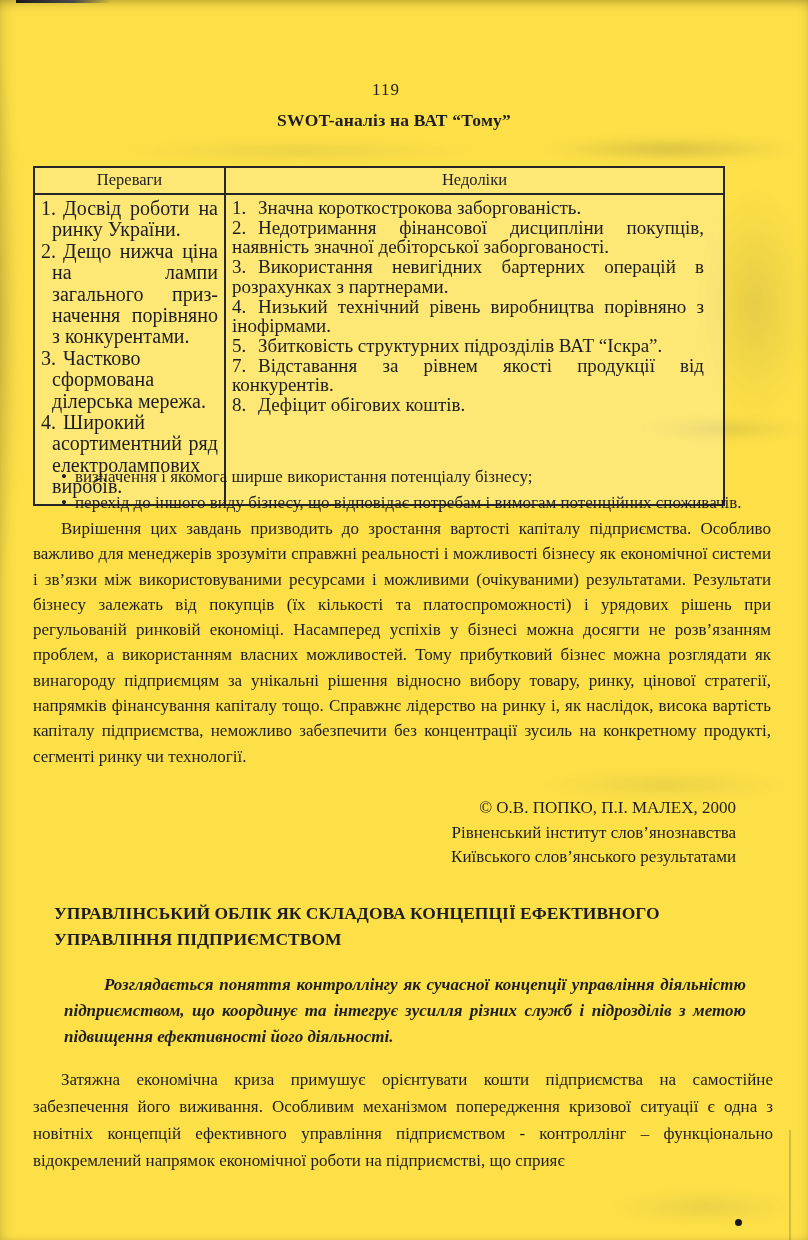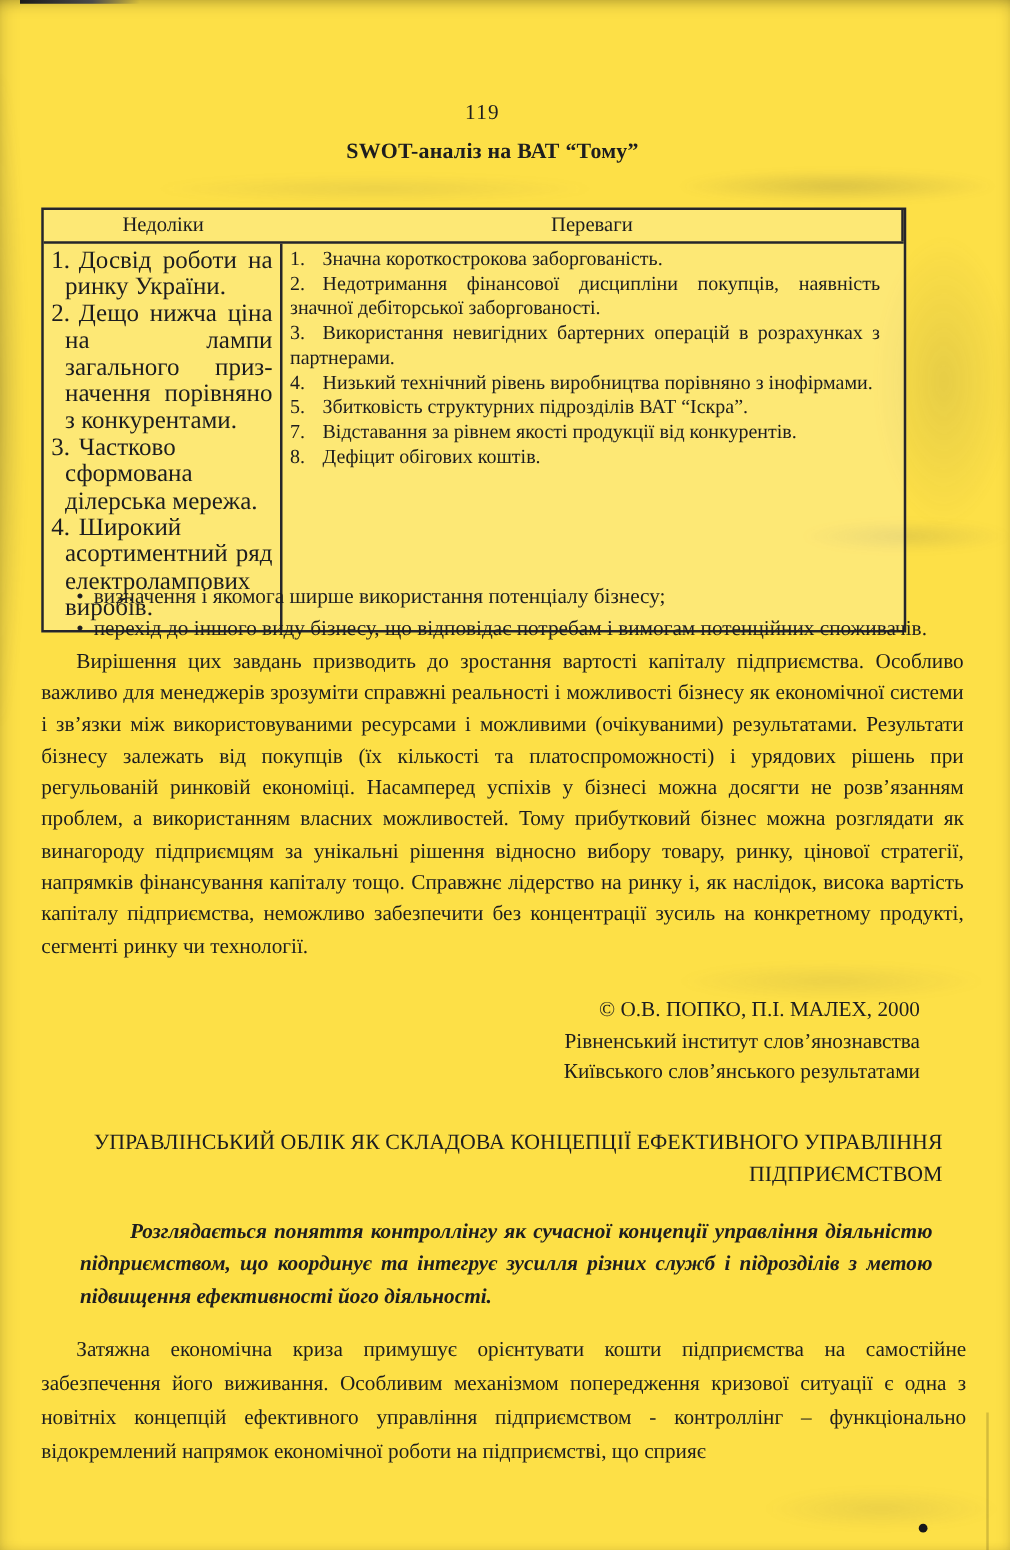--- a/index.html
+++ b/index.html
@@ -37,36 +37,36 @@
     font-size:17.5px;font-weight:600;letter-spacing:.2px;margin:0;}
   
   .swot{position:absolute;left:33px;top:166px;width:688px;
     border:2px solid #26262a;background:rgba(255,255,255,.25);}
   .swot .hdr-row{display:grid;grid-template-columns:191px 1fr;border-bottom:2px solid #26262a;}
   .swot .body-row{display:grid;grid-template-columns:191px 1fr;}
   .swot .hdr{padding:2px 4px 3px 4px;text-align:center;font-size:16.5px;}
   .swot .hdr.left,.swot .cell.left{border-right:2px solid #26262a;}
   .swot .cell{padding:3px 6px 6px 6px;}
   .swot .cell.left{font-size:20px;line-height:21.4px;}
-  .swot .cell.right{font-size:16px;line-height:19.7px;padding-right:19px;border-radius:13px;}
+  .swot .cell.right{font-size:19px;line-height:19.7px;padding-right:19px;border-radius:13px;}
   p.numbered{margin:0;text-align:justify;}
   .cell.left p.numbered{padding-left:11px;text-indent:-11px;}
   .cell.right p.numbered{padding-left:0;text-indent:0;}
   p.numbered .num{display:inline-block;min-width:22px;text-indent:0;}
   .cell.right p.numbered .num{min-width:26px;}
   
   .bullets{position:absolute;left:33px;top:420px;width:738px;font-size:17px;line-height:25.5px;margin-top:44px;}
   .bullets p{margin:0;text-align:justify;text-indent:28px;}
   .bullets .mark{display:inline-block;width:14px;text-indent:0;}
   .para-main{position:absolute;left:33px;top:516px;width:738px;margin:0;
     font-size:17px;line-height:25.3px;text-align:justify;text-indent:28px;}
   .attribution{position:absolute;left:0;top:796px;width:736px;text-align:right;
     font-size:17px;line-height:24.5px;}
-  .article-title{position:absolute;left:54px;top:900px;width:700px;margin:0;text-align:right;
-    font-size:17.5px;font-weight:400;line-height:26px;}
+  .article-title{position:absolute;left:54px;top:900px;width:700px;margin:0;text-align:left;
+    font-size:17.5px;font-weight:700;line-height:26px;}
   .abstract{position:absolute;left:64px;top:972px;width:682px;margin:0;
     font-size:17px;font-weight:700;font-style:italic;line-height:25.8px;
     text-align:justify;text-indent:40px;}
   .para-closing{position:absolute;left:33px;top:1066px;width:740px;margin:0;
     font-size:17px;line-height:27px;text-align:justify;text-indent:28px;}
 </style>
 </head>
 <body>
 
 <div class="page">
@@ -80,22 +80,22 @@
   <div class="artifact smudge sm6"></div>
   <div class="artifact smudge sm7"></div>
   <div class="artifact right-line"></div>
   <div class="artifact ink-dot"></div>
 
   <div class="pagenum">119</div>
   <h2 class="doc-title">SWOT-аналіз на ВАТ “Тому”</h2>
 
   <div class="swot">
     <div class="hdr-row">
+      <div class="hdr left">Переваги</div>
       <div class="hdr">Недоліки</div>
-      <div class="hdr left">Переваги</div>
     </div>
     <div class="body-row">
       <div class="cell left">
         <p class="numbered"><span class="num">1.</span><span>Досвід роботи на ринку України.</span></p>
         <p class="numbered"><span class="num">2.</span><span>Дещо нижча ціна на лампи загального приз­начення порівняно з конкурентами.</span></p>
         <p class="numbered"><span class="num">3.</span><span>Частково сформована ділерська мережа.</span></p>
         <p class="numbered"><span class="num">4.</span><span>Широкий асортимент­ний ряд електролампо­вих виробів.</span></p>
       </div>
       <div class="cell right">
         <p class="numbered"><span class="num">1.</span><span>Значна короткострокова заборгованість.</span></p>

